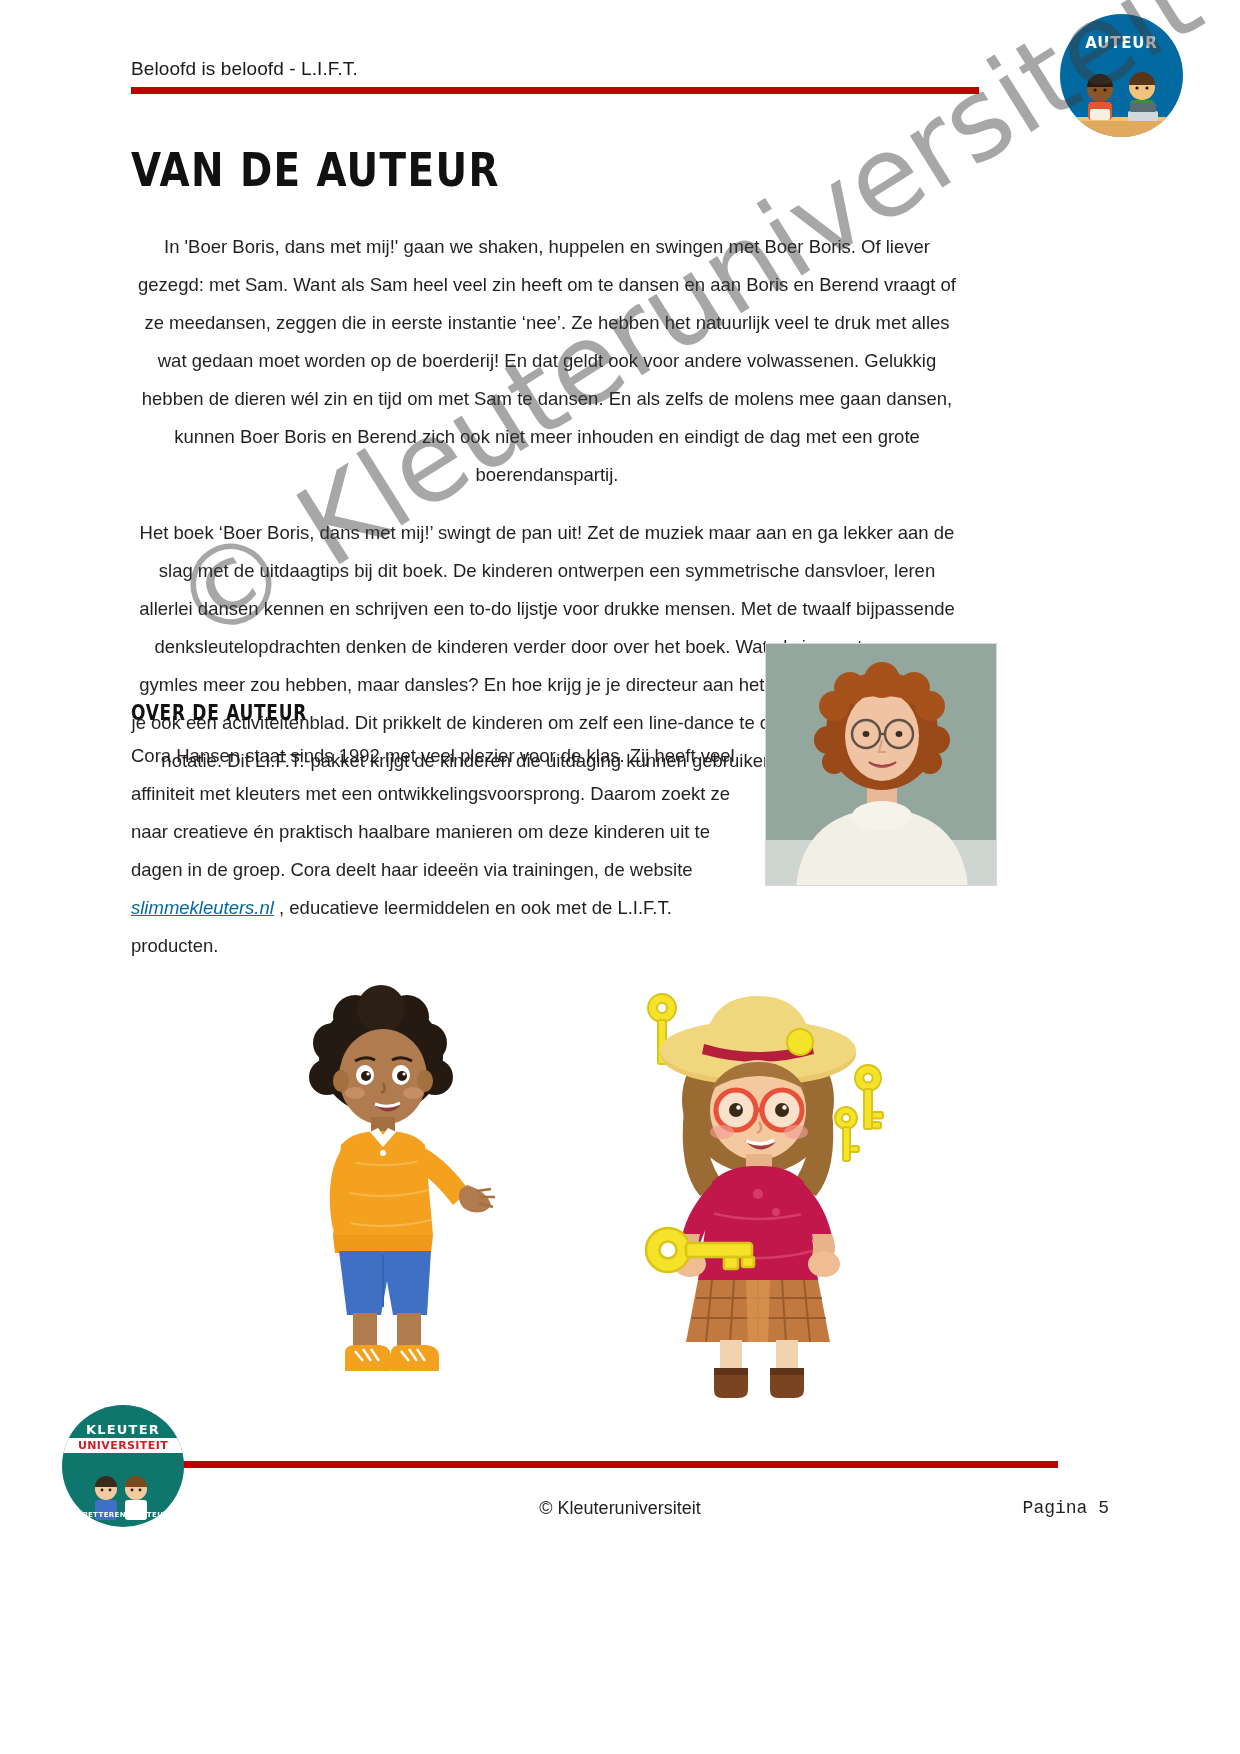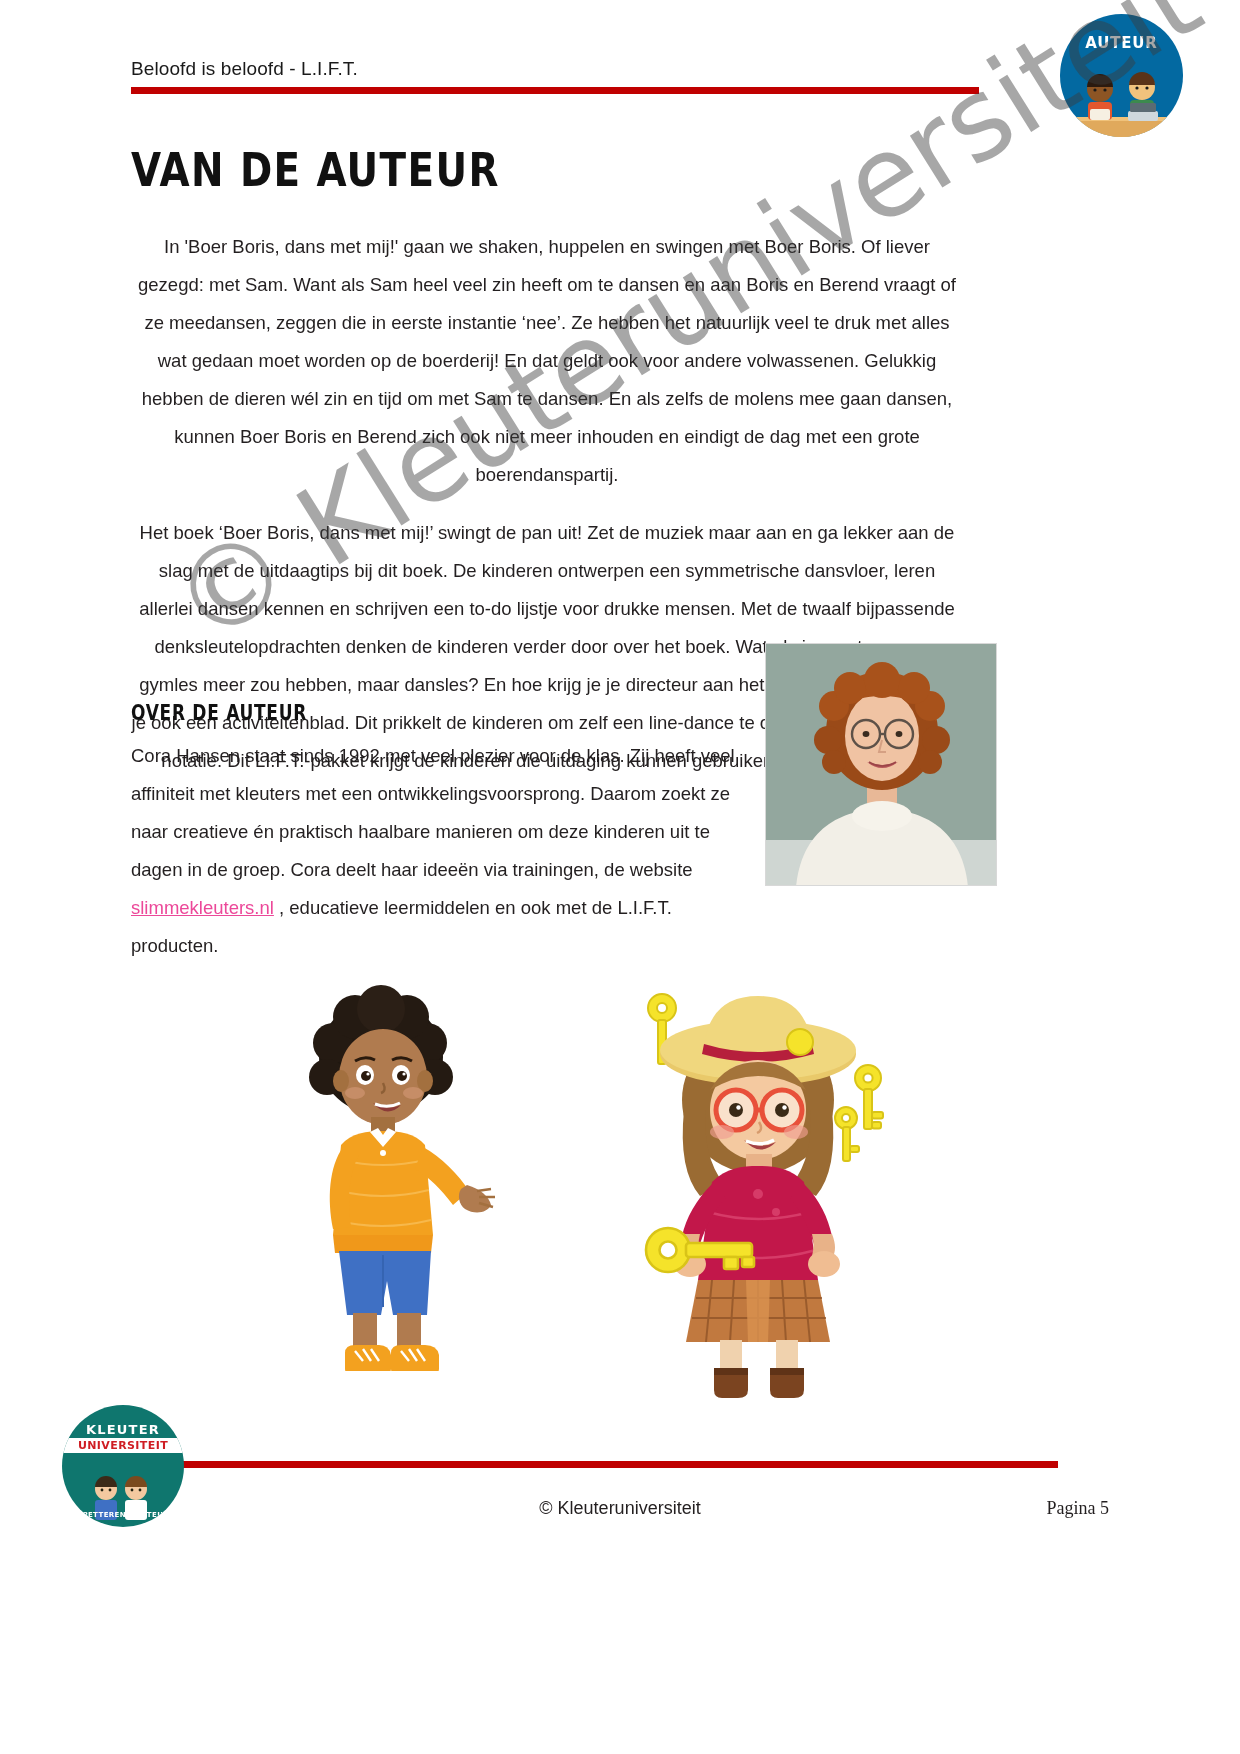--- a/index.html
+++ b/index.html
@@ -98,22 +98,23 @@
     left: 131px; top: 687px;
     width: 610px;
   }
   .bio p {
     font-size: 18.5px;
     line-height: 38px;
     color: #231f20;
     font-family: "Liberation Sans", sans-serif;
   }
   a.link {
-    color: #ec4899;
+    color: #0369a1;
     text-decoration: underline;
+    font-style: italic;
   }
 
   
   .photo {
     position: absolute;
     left: 765px; top: 643px;
     width: 232px; height: 243px;
     border: 1px solid #d8d8d8;
     background: #8fa39b;
     overflow: hidden;
@@ -173,21 +174,21 @@
     text-align: center;
     font-size: 18px;
     color: #231f20;
     font-family: "Liberation Sans", sans-serif;
   }
   .footer-page {
     position: absolute;
     right: 131px; top: 1498px;
     font-size: 18px;
     color: #231f20;
-    font-family: Liberation Serif, serif;
+    font-family: Liberation Mono, monospace;
   }
 </style>
 </head>
 <body>
 
 <div class="page">
 
   <div class="header">
     <div class="header-title">Beloofd is beloofd - L.I.F.T.</div>
     <div class="header-rule"></div>

